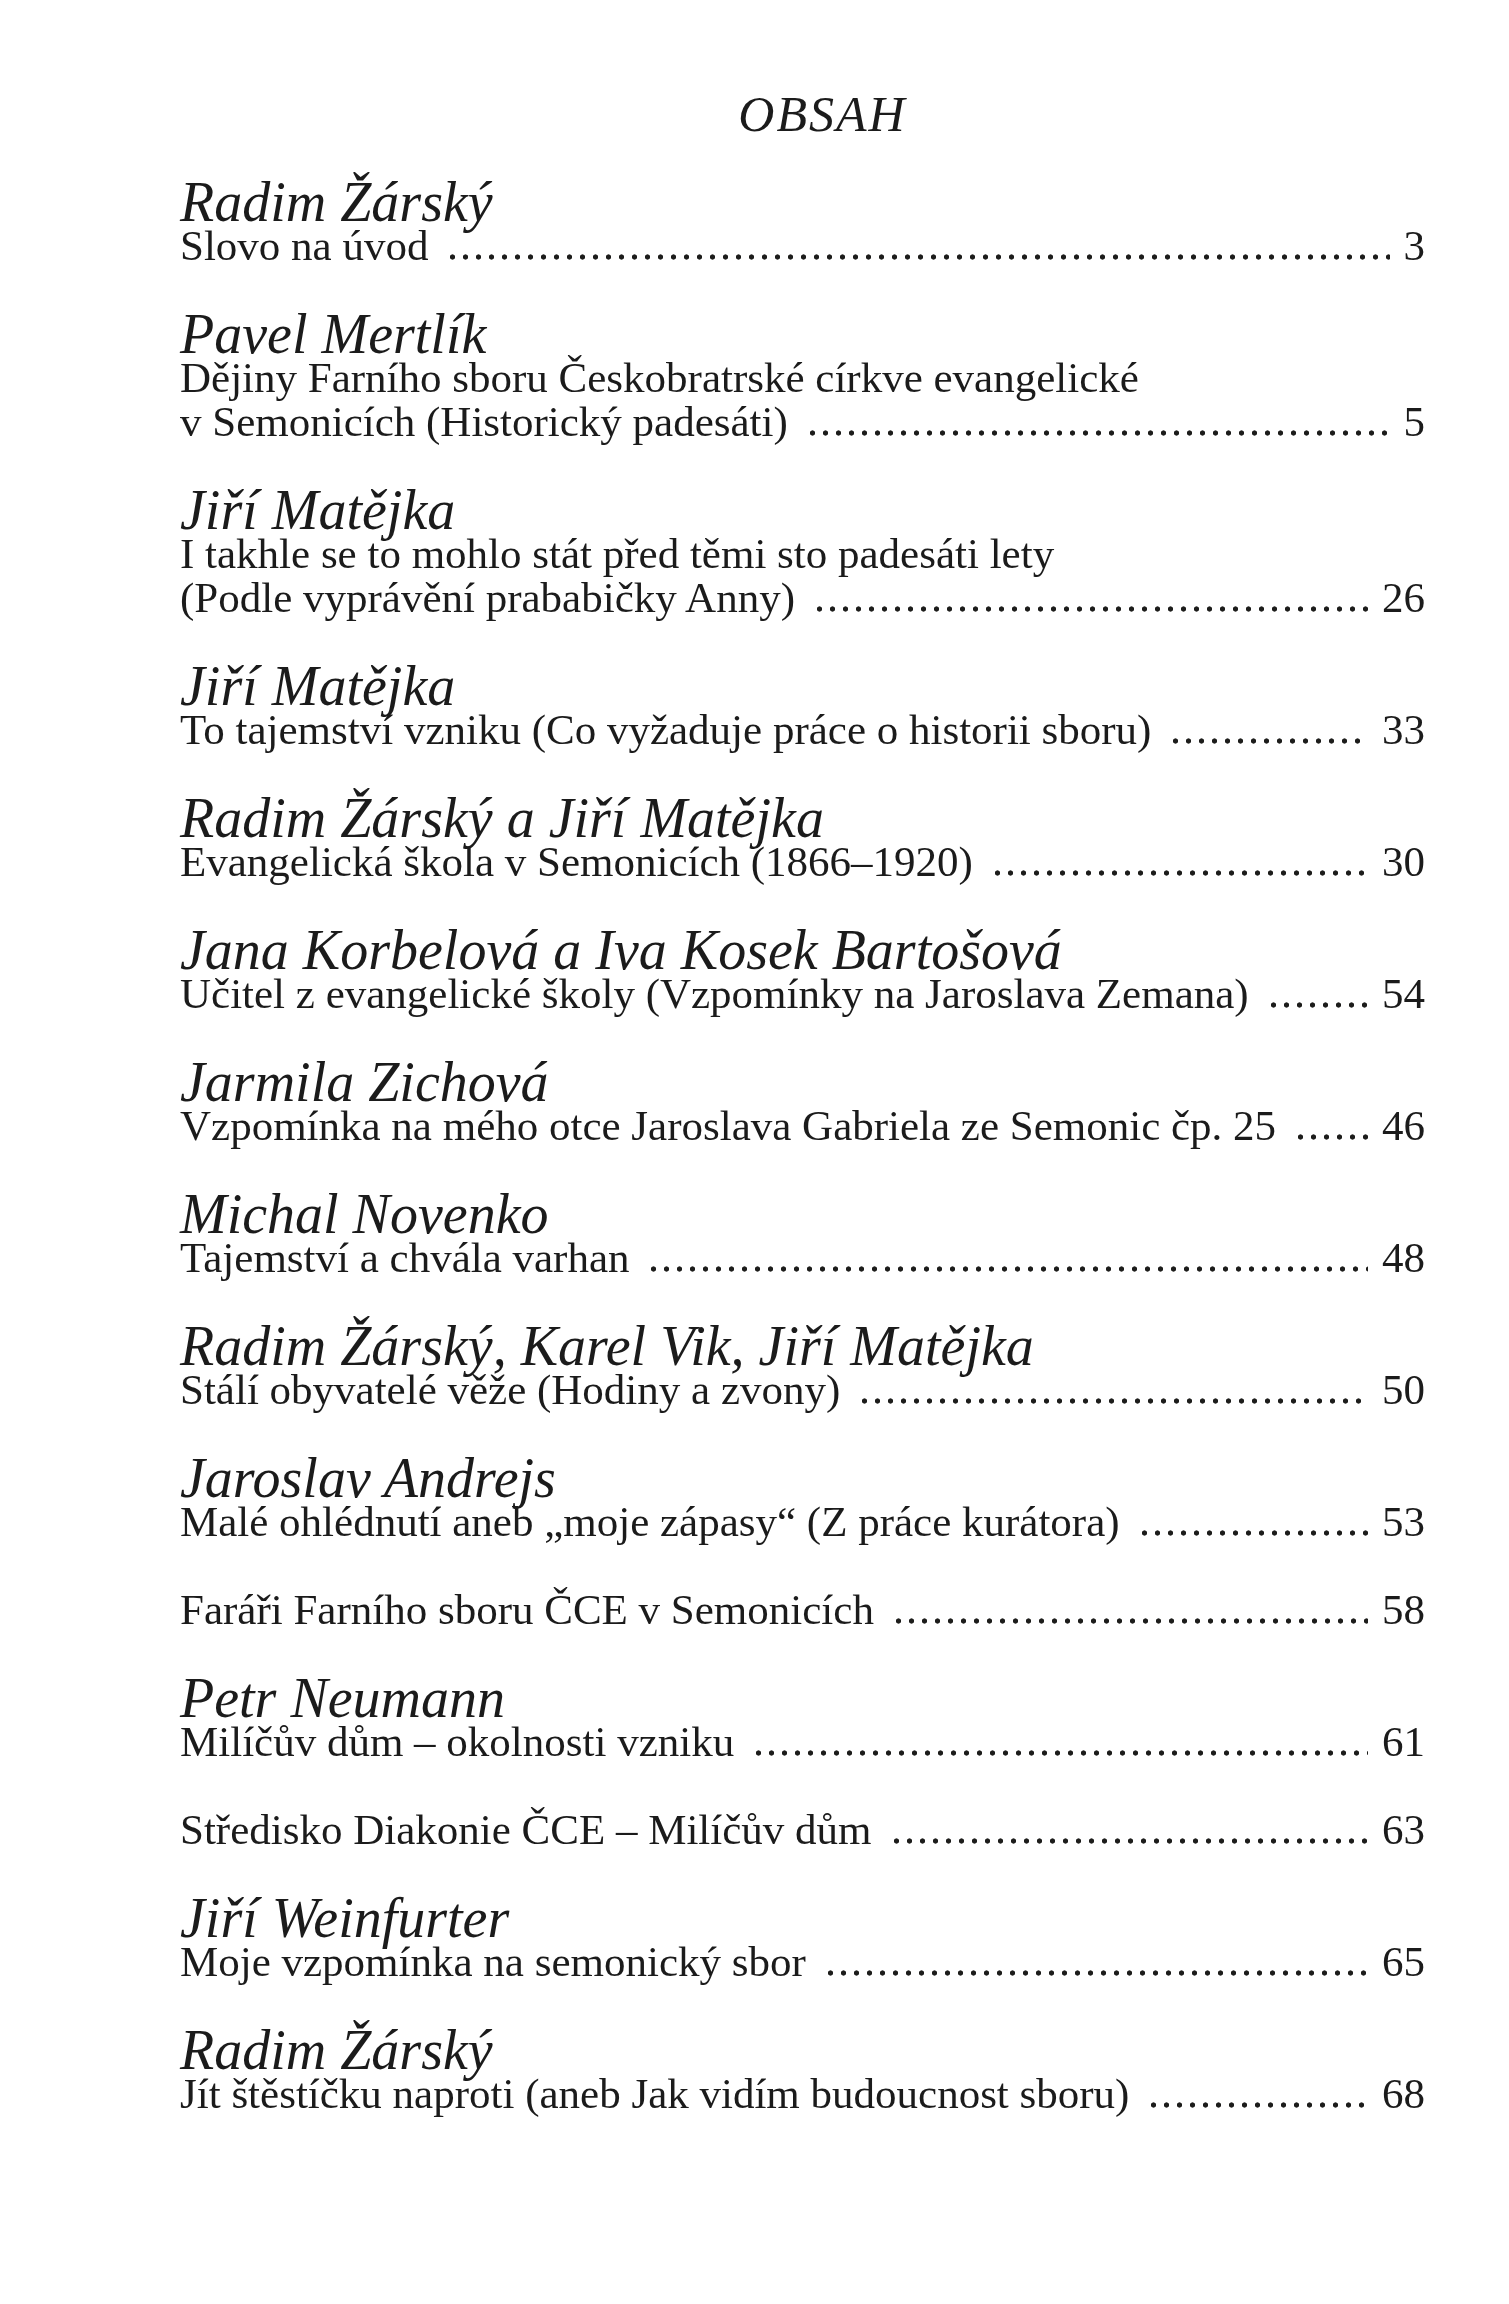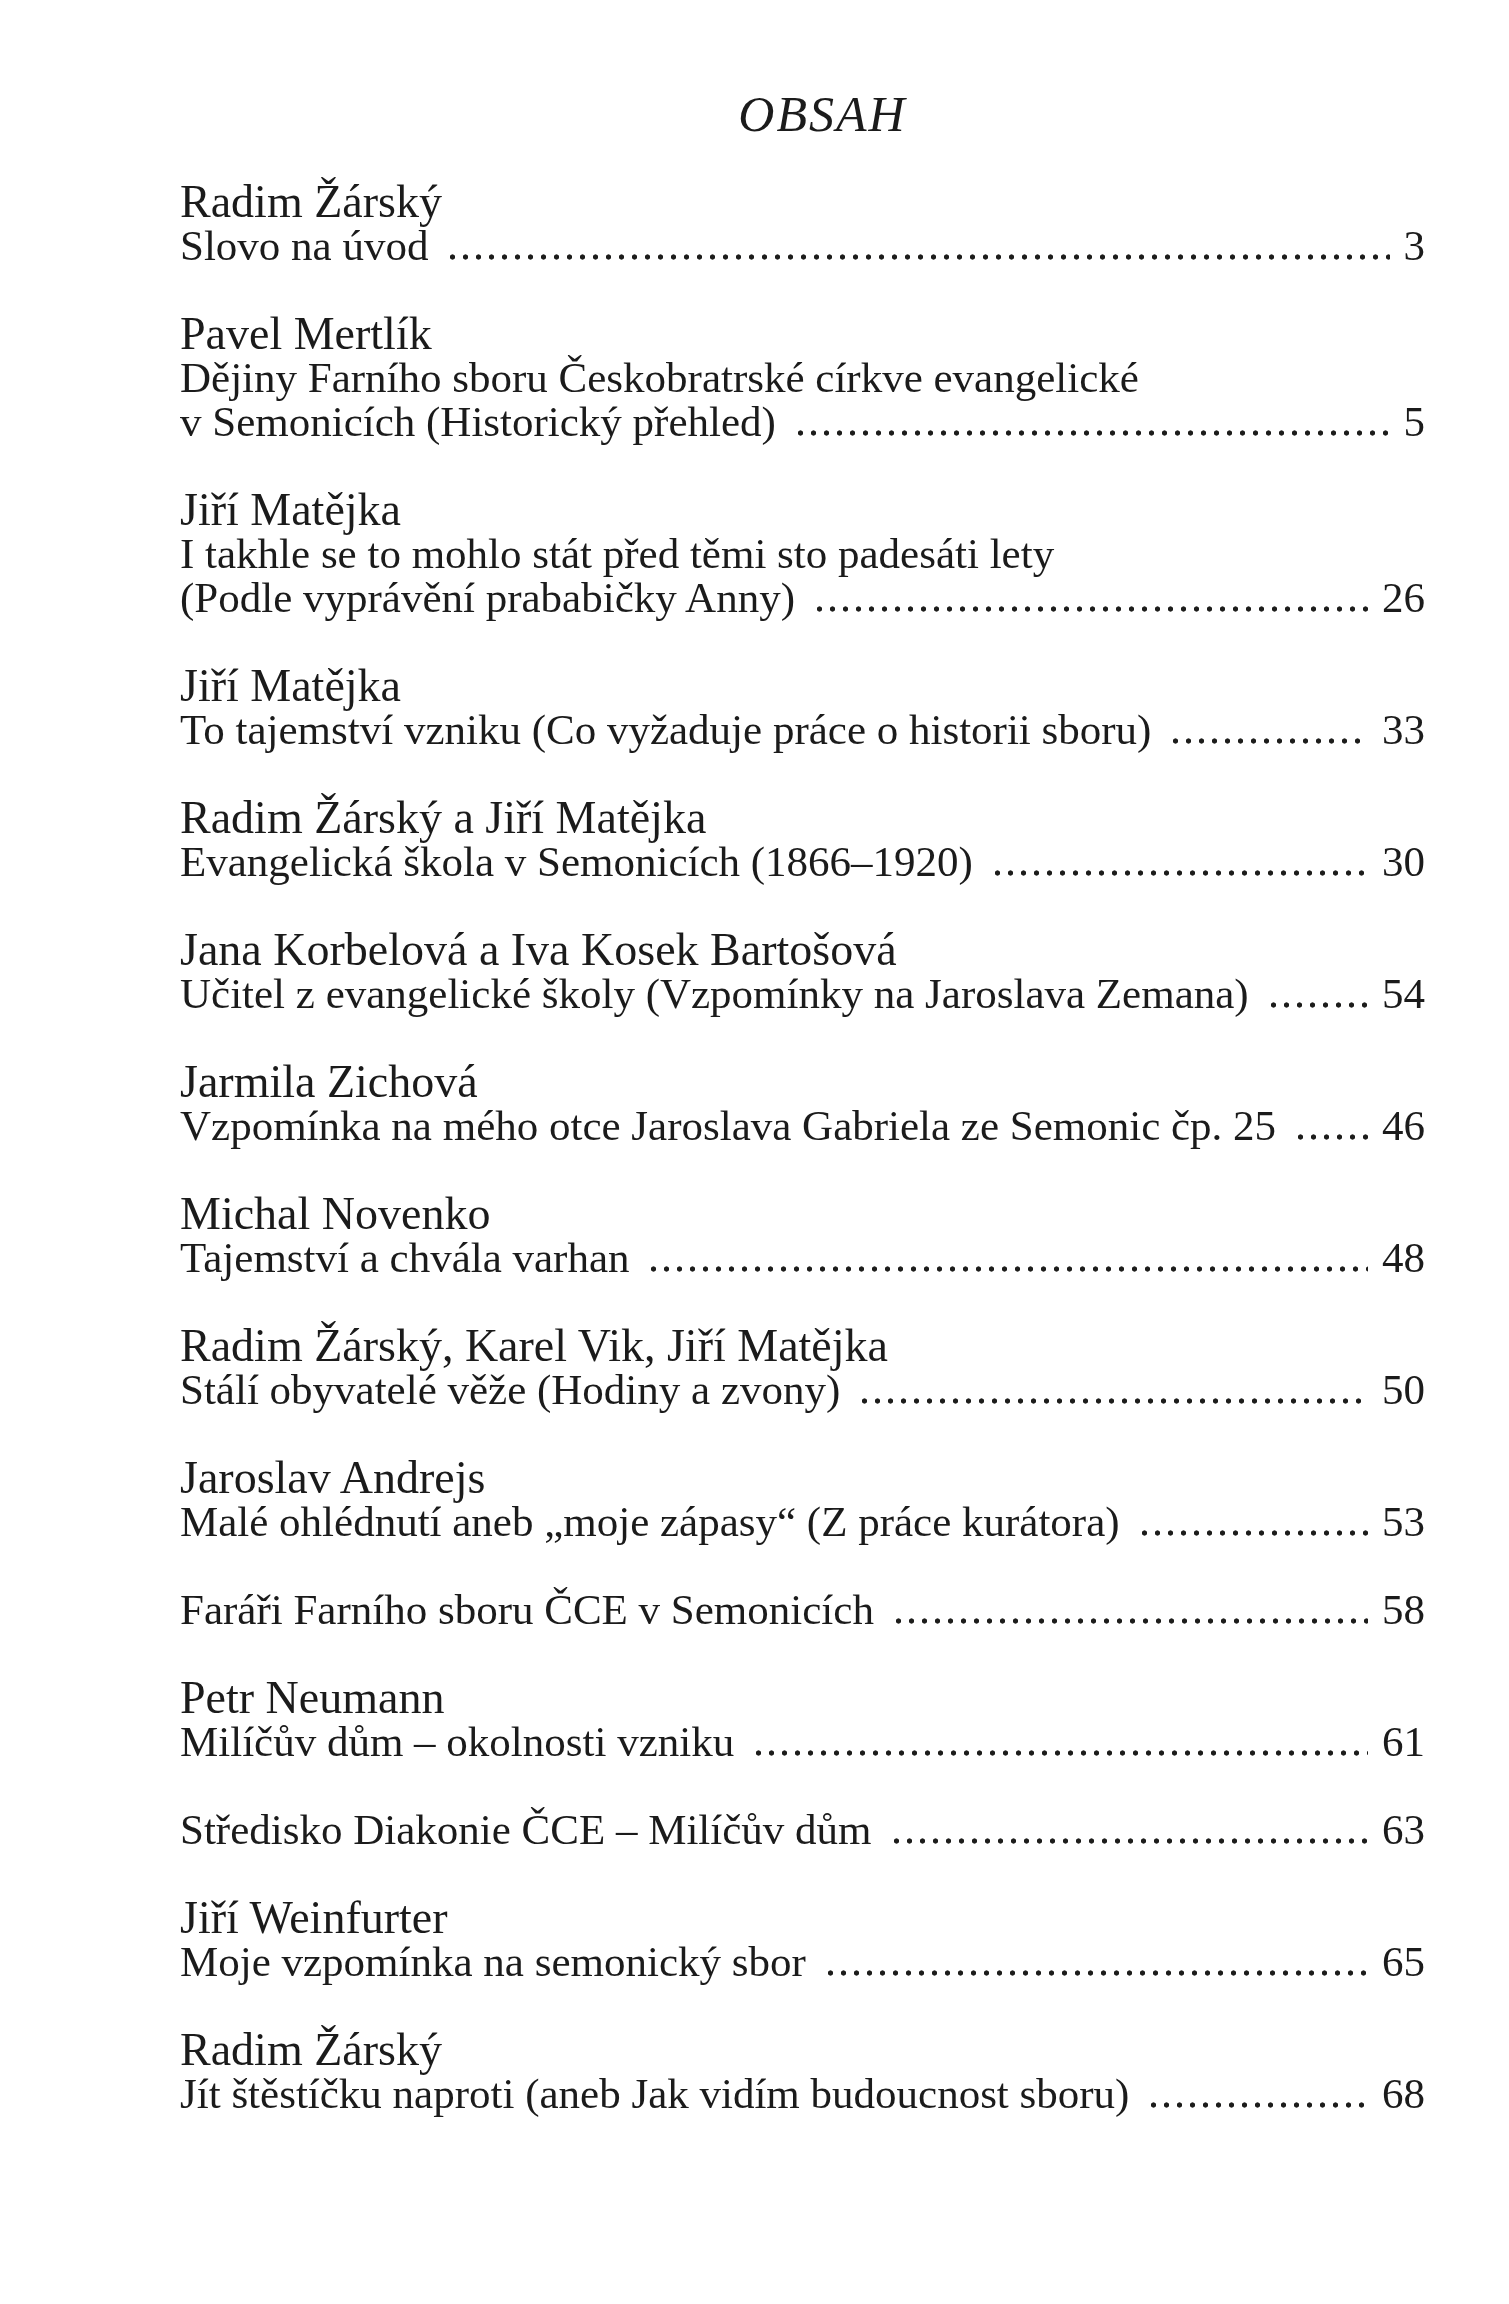--- a/index.html
+++ b/index.html
@@ -33,21 +33,22 @@
   }
   .entry {
     margin-bottom: 44px;
   }
   .line {
     font-size: 43px;
     line-height: 44px;
     white-space: nowrap;
   }
   .authors {
-    font-size: 46px;
+    font-style: italic;
+    font-size: 56px;
   }
   .title-row {
     display: flex;
     align-items: baseline;
   }
   .title-text {
     flex: 0 0 auto;
   }
   .leader {
     flex: 1 1 auto;
@@ -77,21 +78,21 @@
           <div class="line title-row">
             <span class="title-text">Slovo na úvod</span>
             <span class="leader"></span>
             <span class="page-num">3</span>
           </div>
         </div>
         <div class="entry">
           <div class="line authors">Pavel Mertlík</div>
           <div class="line title-line">Dějiny Farního sboru Českobratrské církve evangelické</div>
           <div class="line title-row">
-            <span class="title-text">v Semonicích (Historický přehled)</span>
+            <span class="title-text">v Semonicích (Historický padesáti)</span>
             <span class="leader"></span>
             <span class="page-num">5</span>
           </div>
         </div>
         <div class="entry">
           <div class="line authors">Jiří Matějka</div>
           <div class="line title-line">I takhle se to mohlo stát před těmi sto padesáti lety</div>
           <div class="line title-row">
             <span class="title-text">(Podle vyprávění prababičky Anny)</span>
             <span class="leader"></span>

